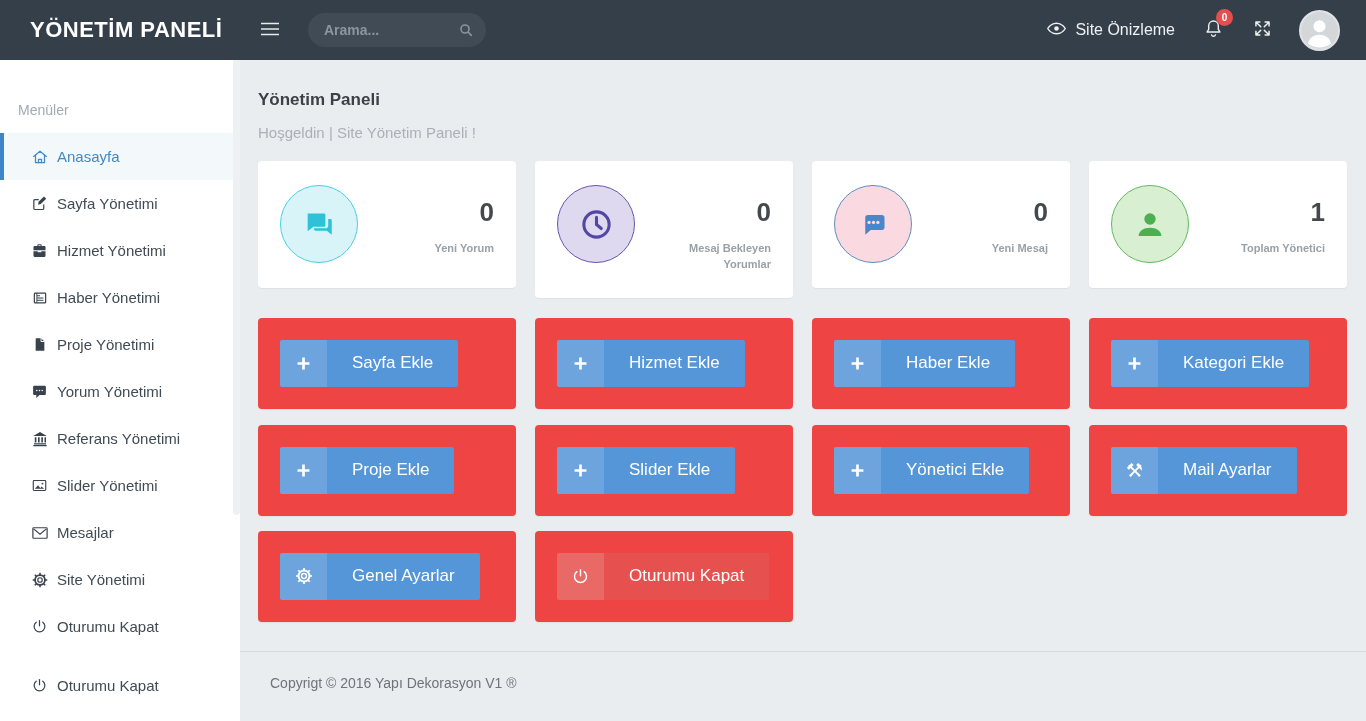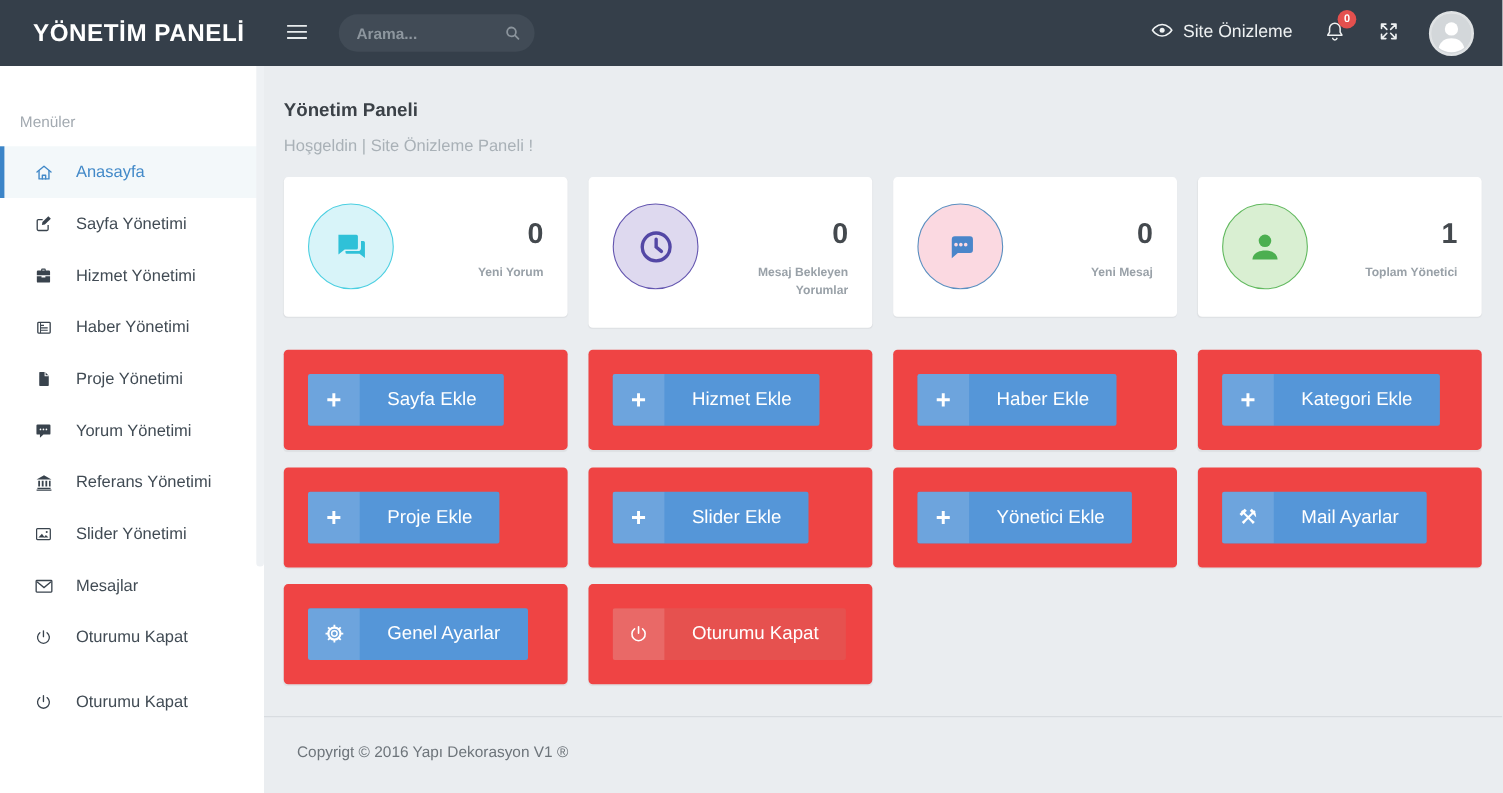--- a/index.html
+++ b/index.html
@@ -19,21 +19,21 @@
   .preview { display:flex; align-items:center; gap:8px; color:#eef1f2; font-size:16px; cursor:pointer; }
   .icon-btn { background:none; border:none; cursor:pointer; display:flex; position:relative; margin-left:28px; }
   .badge { position:absolute; top:-8px; right:-9px; min-width:17px; height:17px; border-radius:50%; background:#e4504e; color:#fff; font-size:10px; font-weight:bold; display:flex; align-items:center; justify-content:center; }
   .avatar { margin-left:26px; width:41px; height:41px; border-radius:50%; border:2px solid #dfe2e4; cursor:pointer; display:flex; }
 
   
   .sidebar { position:absolute; top:60px; left:0; width:240px; bottom:0; background:#ffffff; z-index:10; }
   .side-rail { position:absolute; top:0; right:0; width:7px; height:455px; background:#eef1f4; border-radius:0 0 4px 4px; }
   .menu-label { padding:42px 0 0 18px; color:#a3aab1; font-size:14px; }
   .menu { margin-top:15px; }
-  .menu-item { height:47px; display:flex; align-items:center; gap:20px; padding-left:26px; border-left:4px solid transparent; color:#414b54; font-size:15px; cursor:pointer; }
+  .menu-item { height:47px; display:flex; align-items:center; gap:8px; padding-left:26px; border-left:4px solid transparent; color:#414b54; font-size:15px; cursor:pointer; }
   .menu-item .mi-icon { width:19px; display:flex; justify-content:center; color:#39434d; }
   .menu-item.active { background:#f3f8fa; border-left-color:#3c85c8; color:#4289c8; }
   .menu-item.active .mi-icon { color:#4289c8; }
   .menu-item.gap-top { margin-top:12px; }
 
   
   .main { position:absolute; top:60px; left:240px; right:0; bottom:0; overflow:hidden; }
   .page-head { padding:30px 8px 0 18px; }
   .page-title { font-size:17px; font-weight:bold; color:#3b4147; }
   .page-subtitle { margin-top:14px; font-size:15px; color:#a9b1b7; }
@@ -223,20 +223,30 @@
       <div class="menu-item">
         <span class="mi-icon">
             <svg width="18" height="16" viewBox="0 0 24 20" fill="none" stroke="currentColor" stroke-width="1.6">
               <rect x="2.5" y="3" width="19" height="14" rx="1"></rect>
               <path d="m3.5 4.5 8.5 7 8.5-7"></path>
             </svg>
           </span>
         <span>Mesajlar</span>
       </div>
 
+      <div class="menu-item">
+        <span class="mi-icon">
+            <svg width="18" height="18" viewBox="0 0 24 24" fill="none" stroke="currentColor">
+              <circle cx="12" cy="12" r="3" stroke-width="1.6"></circle>
+              <circle cx="12" cy="12" r="6.6" stroke-width="2.4"></circle>
+              <path stroke-width="2" d="M12 2.3v3.2M12 18.5v3.2M2.3 12h3.2M18.5 12h3.2M5.1 5.1l2.3 2.3M16.6 16.6l2.3 2.3M18.9 5.1l-2.3 2.3M7.4 16.6l-2.3 2.3"></path>
+            </svg>
+          </span>
+        <span>Site Yönetimi</span>
+      </div>
 
       <div class="menu-item">
         <span class="mi-icon">
             <svg width="17" height="17" viewBox="0 0 24 24" fill="none" stroke="currentColor" stroke-width="1.7" stroke-linecap="round">
               <path d="M12 3.5V11"></path>
               <path d="M7.4 5.9a7.6 7.6 0 1 0 9.2 0"></path>
             </svg>
           </span>
         <span>Oturumu Kapat</span>
       </div>
@@ -250,21 +260,21 @@
           </span>
         <span>Oturumu Kapat</span>
       </div>
 
     </div>
   </div>
 
   <div class="main">
     <div class="page-head">
       <div class="page-title">Yönetim Paneli</div>
-      <div class="page-subtitle">Hoşgeldin | Site Önizleme Paneli !</div>
+      <div class="page-subtitle">Hoşgeldin | Site Yönetim Paneli !</div>
     </div>
 
     <div class="grid-row row-stats">
       <div class="col">
           <div class="stat-card s1">
         <div class="stat-circle">
           <svg width="34" height="34" viewBox="0 0 24 24" fill="currentColor">
                 <path d="M4 4.5h11.5a1 1 0 0 1 1 1V13a1 1 0 0 1-1 1H8l-4 3.2z"></path>
                 <path d="M18.5 8.5H20a1 1 0 0 1 1 1v10l-3.5-2.8H9.5a1 1 0 0 1-1-1V15h8a2 2 0 0 0 2-2z"></path>
               </svg>

